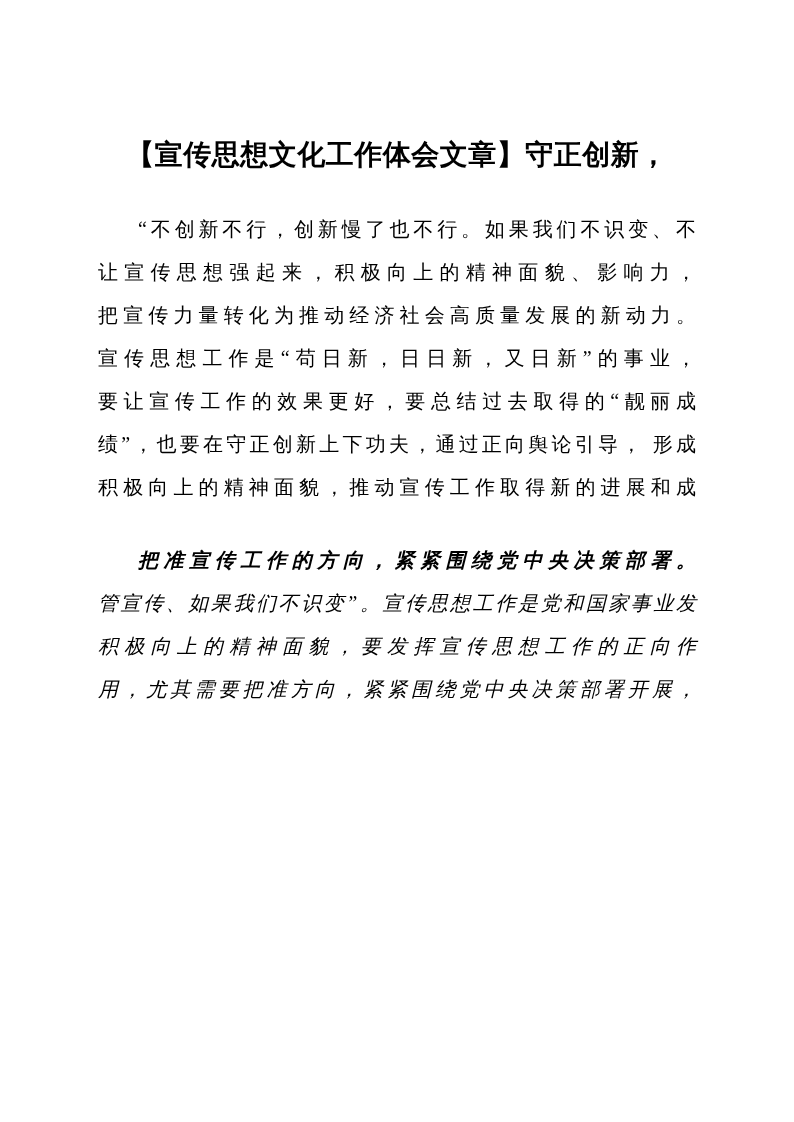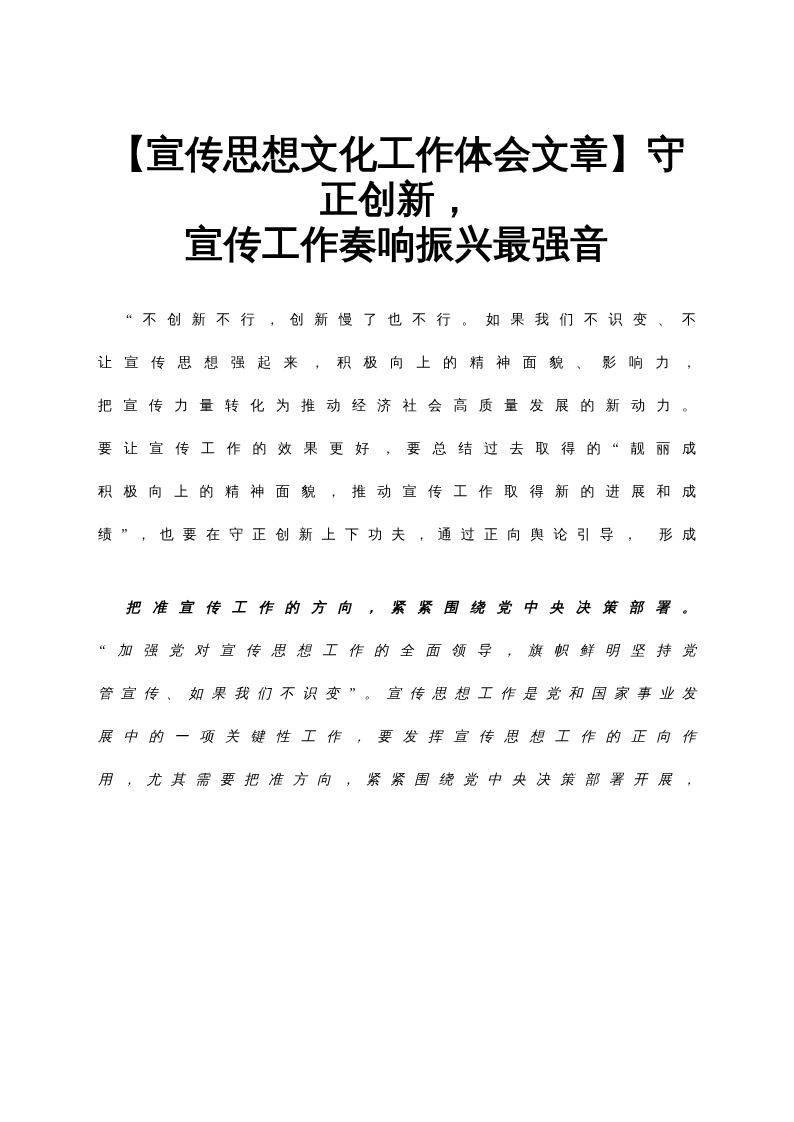--- a/index.html
+++ b/index.html
@@ -17,31 +17,31 @@
     font-family: "Liberation Serif", serif;
   }
   .content {
     padding: 0 98px;
   }
   .doc-title {
     margin: 132px 0 0 0;
     padding: 0;
     font-family: "Liberation Sans", sans-serif;
     font-weight: bold;
-    font-size: 38px;
+    font-size: 28px;
     line-height: 45px;
     text-align: center;
     letter-spacing: 0.5px;
     color: #000000;
   }
   .title-line {
     display: block;
   }
   .para {
-    font-size: 14px;
+    font-size: 20px;
     line-height: 43px;
     color: #000000;
   }
   .para-1 { margin-top: 31px; }
   .para-2 { margin-top: 30px; font-style: italic; }
   .line {
     text-align: justify;
     text-align-last: justify;
   }
   .line.last {
@@ -55,33 +55,32 @@
     font-family: "Liberation Sans", sans-serif;
   }
 </style>
 </head>
 <body>
 
 <div class="page">
   <div class="content">
     <h1 class="doc-title">
       <span class="title-line">【宣传思想文化工作体会文章】守正创新，</span>
-      <span class="title-line">宣传工作奏响振兴最强音</span>
     </h1>
 
     <div class="para para-1">
         <div class="line indent">“不创新不行，创新慢了也不行。如果我们不识变、不</div>
         <div class="line">让宣传思想强起来，积极向上的精神面貌、影响力，</div>
         <div class="line">把宣传力量转化为推动经济社会高质量发展的新动力。</div>
+        <div class="line">宣传思想工作是“苟日新，日日新，又日新”的事业，</div>
         <div class="line">要让宣传工作的效果更好，要总结过去取得的“靓丽成</div>
+        <div class="line">绩”，也要在守正创新上下功夫，通过正向舆论引导， 形成</div>
         <div class="line">积极向上的精神面貌，推动宣传工作取得新的进展和成</div>
-        <div class="line">绩”，也要在守正创新上下功夫，通过正向舆论引导， 形成</div>
       </div>
 
     <div class="para para-2">
         <div class="line indent lead-bold">把准宣传工作的方向，紧紧围绕党中央决策部署。</div>
-        <div class="line">“加强党对宣传思想工作的全面领导，旗帜鲜明坚持党</div>
         <div class="line">管宣传、如果我们不识变”。宣传思想工作是党和国家事业发</div>
-        <div class="line">展中的一项关键性工作，要发挥宣传思想工作的正向作</div>
+        <div class="line">积极向上的精神面貌，要发挥宣传思想工作的正向作</div>
         <div class="line">用，尤其需要把准方向，紧紧围绕党中央决策部署开展，</div>
       </div>
   </div>
 </div>
 
 </body></html>

